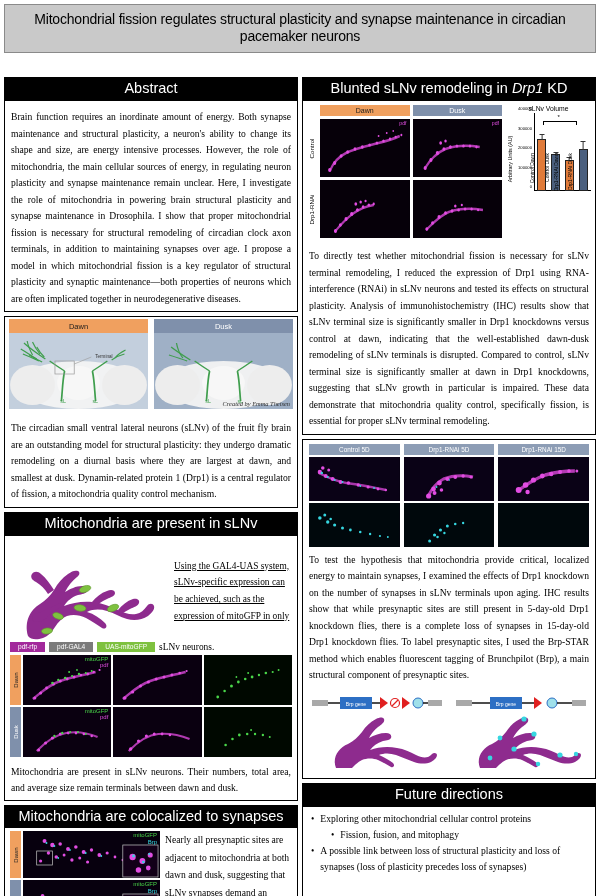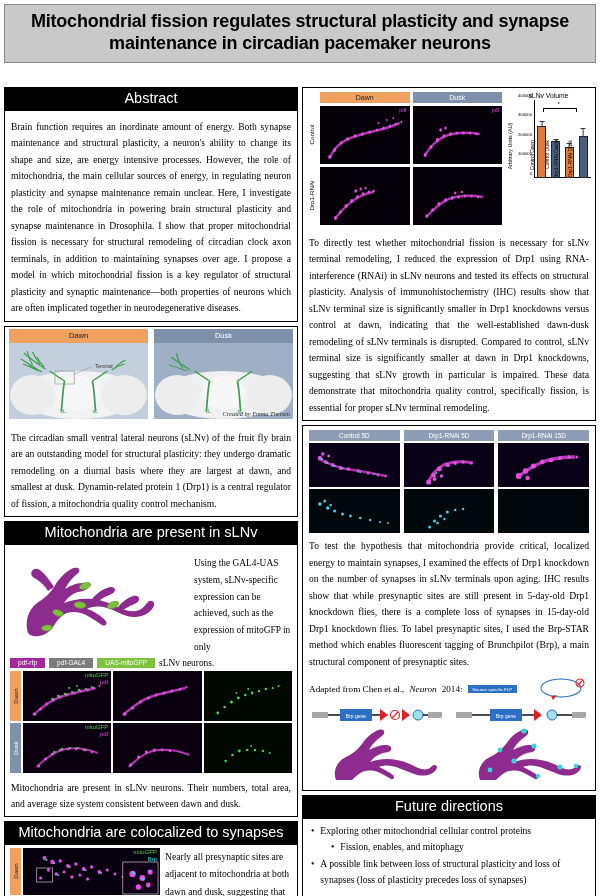--- a/index.html
+++ b/index.html
@@ -19,22 +19,22 @@
   
   .title-bar {
     background: #c9c9c9;
     border: 1px solid #8a8a8a;
     text-align: center;
     padding: 6px 12px 7px 12px;
     margin-bottom: 4px;
   }
   .title-bar .t {
     font-family: "Liberation Sans", sans-serif;
-    font-weight: bold;
-    font-size: 18px;
+    font-weight: normal;
+    font-size: 14px;
     line-height: 1.22;
     color: #000;
     letter-spacing: -0.2px;
   }
 
   
   .cols { display: flex; gap: 4px; height: 826px; margin-top: 24px; }
   .col { width: 294px; display: flex; flex-direction: column; gap: 4px; }
 
   .panel { border: 1.5px solid #000; background: #fff; display: flex; flex-direction: column; }
@@ -75,21 +75,21 @@
     position: absolute; right: 3px; bottom: 2px;
     font-family: "Liberation Serif", serif;
     font-style: italic; font-size: 6.4px; color: #2b2b2b;
   }
   .term-label {
     position: absolute; font-family: "Liberation Sans", sans-serif;
     font-size: 4.6px; color: #333;
   }
 
   
-  .mito-top { display: flex; gap: 24px; padding: 8px 5px 0 5px; }
+  .mito-top { display: flex; gap: 4px; padding: 20px 5px 0 5px; text-decoration: underline; }
   .mito-draw { width: 160px; height: 84px; }
   .mito-side {
     flex: 1; font-family: "Liberation Serif", serif;
     font-size: 9.4px; line-height: 1.78; padding-top: 2px;
   }
   .constructs { display: flex; align-items: center; gap: 4px; padding: 2px 5px 3px 5px; }
   .chip {
     font-family: "Liberation Sans", sans-serif;
     font-size: 6.6px; color: #fff; padding: 1.5px 8px;
     text-align: center;
@@ -473,21 +473,21 @@
                   <circle cx="52" cy="27" r="1.2"></circle>
                   <circle cx="60" cy="28" r="1.2"></circle>
                 <circle cx="67" cy="30" r="1"></circle>
                   <circle cx="48" cy="23" r="1"></circle>
               </g>
             </svg>
           </div>
         </div>
 
         <div class="panel-body mtext">
-          <p class="ptext">Mitochondria are present in sLNv neurons. Their numbers, total area, and average size system consistent between dawn and dusk.</p>
+          <p class="ptext">Mitochondria are present in sLNv neurons. Their numbers, total area, and average size remain terminals between dawn and dusk.</p>
         </div>
       </div>
 
       <div class="panel" style="flex:1;">
         <div class="panel-head">Mitochondria are colocalized to synapses</div>
         <div style="display:flex;gap:5px;padding:3px 5px 4px 5px;">
           <div style="width:150px;">
             <div class="imgrow" style="padding:0;">
               <div class="rowlab dawn">
                   <span>Dawn</span>
@@ -600,20 +600,23 @@
           </div>
           <p class="ptext" style="flex:1;text-align:left;line-height:1.82;">Nearly all presynaptic sites are adjacent to mitochondria at both dawn and dusk, suggesting that sLNv synapses demand an unusually high energy supply.</p>
         </div>
       </div>
 
     </div>
 
     <div class="col">
 
       <div class="panel">
+        <div class="panel-head">
+          <span>Blunted sLNv remodeling in </span><em>Drp1</em><span> KD</span>
+        </div>
 
         <div class="kd-wrap">
           <div class="kd-grid">
             <div class="kd-headrow">
               <div class="kd-head dawn">Dawn</div>
               <div class="kd-head dusk">Dusk</div>
             </div>
             <div class="kd-row">
               <div class="kd-rowlab">
                   <span>Control</span>
@@ -886,32 +889,20 @@
               </svg>
             </div>
           </div>
         </div>
 
         <div class="panel-body" style="padding-top:2px;">
           <p class="ptext">To test the hypothesis that mitochondria provide critical, localized energy to maintain synapses, I examined the effects of Drp1 knockdown on the number of synapses in sLNv terminals upon aging. IHC results show that while presynaptic sites are still present in 5-day-old Drp1 knockdown flies, there is a complete loss of synapses in 15-day-old Drp1 knockdown flies. To label presynaptic sites, I used the Brp-STAR method which enables fluorescent tagging of Brunchpilot (Brp), a main structural component of presynaptic sites.</p>
         </div>
 
         <div class="brp-wrap">
-          <div class="brp-cap">
-            <span>Adapted from Chen et al., </span>
-              <em>Neuron</em>
-              <span> 2014:</span>
-            <span class="flp-chip">Neuron specific FLP</span>
-            <svg width="54" height="26" viewBox="0 0 54 26" style="margin-left:auto;">
-              <ellipse cx="26" cy="12" rx="20" ry="9" fill="none" stroke="#2d6fc4" stroke-width="1.1"></ellipse>
-              <polygon points="16,20 22,19 18,24" fill="#e02020"></polygon>
-              <circle cx="45" cy="7" r="4" fill="none" stroke="#e02020" stroke-width="1.1"></circle>
-              <line x1="42" y1="10" x2="48" y2="4" stroke="#e02020" stroke-width="1.1"></line>
-            </svg>
-          </div>
           <div class="brp-diagram">
             <div class="brp-half">
               <svg width="100%" height="78" viewBox="0 0 134 78">
                 <rect x="2" y="8" width="16" height="6" fill="#a9a9a9"></rect>
                 <line x1="18" y1="11" x2="30" y2="11" stroke="#000" stroke-width="1.4"></line>
                 <rect x="30" y="5" width="32" height="12" fill="#2d6fc4"></rect>
                 <text x="46" y="13.5" text-anchor="middle" font-family="Liberation Sans, sans-serif" font-size="5" fill="#fff">Brp gene</text>
                 <line x1="62" y1="11" x2="72" y2="11" stroke="#000" stroke-width="1.4"></line>
                 <polygon points="70,5 78,11 70,17" fill="#e02020"></polygon>
                 <circle cx="85" cy="11" r="4.5" fill="none" stroke="#e02020" stroke-width="1.2"></circle>
@@ -973,21 +964,21 @@
 
       <div class="panel" style="flex:1;">
         <div class="panel-head">Future directions</div>
         <div class="fd-body" id="fd-body">
             <div class="bullet">
               <span class="dot">•</span>
               <span>Exploring other mitochondrial cellular control proteins</span>
             </div>
             <div class="bullet sub">
               <span class="dot">•</span>
-              <span>Fission, enables, and mitophagy</span>
+              <span>Fission, fusion, and mitophagy</span>
             </div>
             <div class="bullet">
               <span class="dot">•</span>
               <span>A possible link between loss of structural plasticity and loss of synapses (loss of plasticity precedes loss of synapses)</span>
             </div>
           </div>
 
       </div>
 
     </div>

